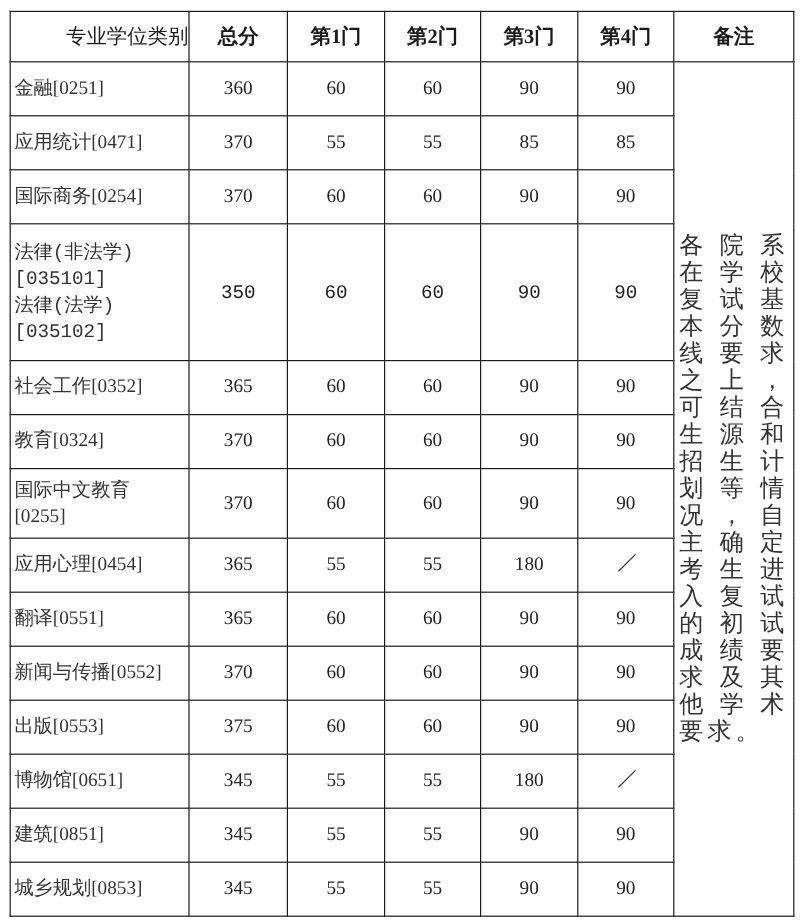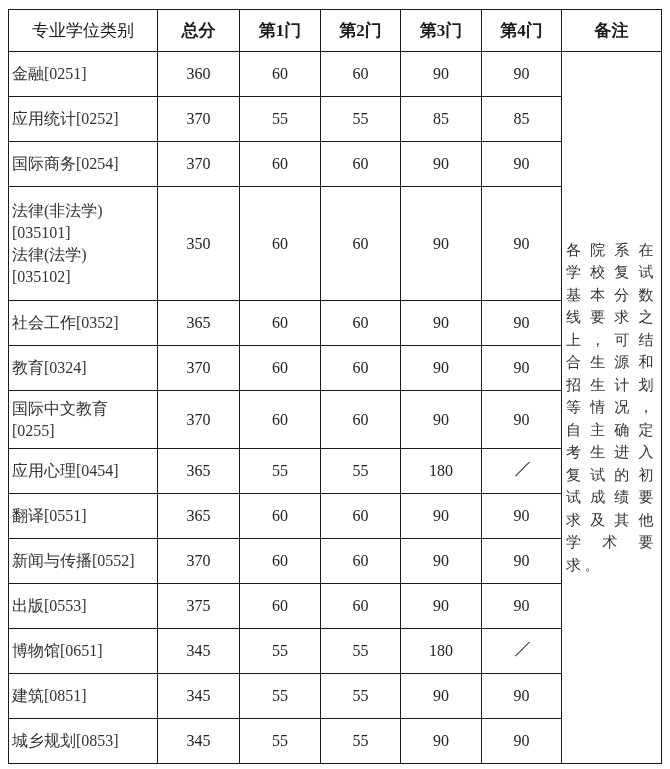--- a/index.html
+++ b/index.html
@@ -16,45 +16,45 @@
       border: 1px solid #1a1a1a;
       padding: 0;
       vertical-align: middle;
     }
     table.score th {
       font-size: 17px;
       font-weight: bold;
       height: 41px;
       text-align: center;
     }
-    table.score th.plain { font-weight: normal; }
+    table.score th.plain { font-weight: normal; text-align: right; }
     td.name {
       font-size: 16px;
       text-align: left;
       padding-left: 3px !important;
       line-height: 22px;
       color: #333;
     }
     td.num {
       font-size: 16px;
       text-align: center;
       color: #222;
     }
     td.note {
-      font-size: 15px;
+      font-size: 20px;
       line-height: 22.5px;
       padding: 0 4px 0 4px !important;
       letter-spacing: 3.5px;
       text-align: justify;
       vertical-align: middle;
       color: #333;
       word-break: break-all;
     }
     tr.r { height: 45px; }
-    tr.r-law { height: 114px; }
+    tr.r-law { height: 114px; font-family: Liberation Mono, monospace; }
     tr.r-tall { height: 58px; padding-left: 32px; }
     .slash { display: inline-block; width: 16px; height: 16px; position: relative; }
     .slash::after {
       content: ""; position: absolute; left: 8px; top: -2px;
       width: 1px; height: 20px; background: #333; transform: rotate(45deg);
     }
   </style>
 </head>
 <body>
 
@@ -83,21 +83,21 @@
     <tr class="r">
       <td class="name">金融[0251]</td>
       <td class="num">360</td>
       <td class="num">60</td>
       <td class="num">60</td>
       <td class="num">90</td>
       <td class="num">90</td>
       <td class="note" rowspan="14">各院系在学校复试基本分数线要求之上，可结合生源和招生计划等情况，自主确定考生进入复试的初试成绩要求及其他学术要求。</td>
     </tr>
     <tr class="r">
-      <td class="name">应用统计[0252]</td>
+      <td class="name">应用统计[0471]</td>
       <td class="num">370</td>
       <td class="num">55</td>
       <td class="num">55</td>
       <td class="num">85</td>
       <td class="num">85</td>
     </tr>
     <tr class="r">
       <td class="name">国际商务[0254]</td>
       <td class="num">370</td>
       <td class="num">60</td>

